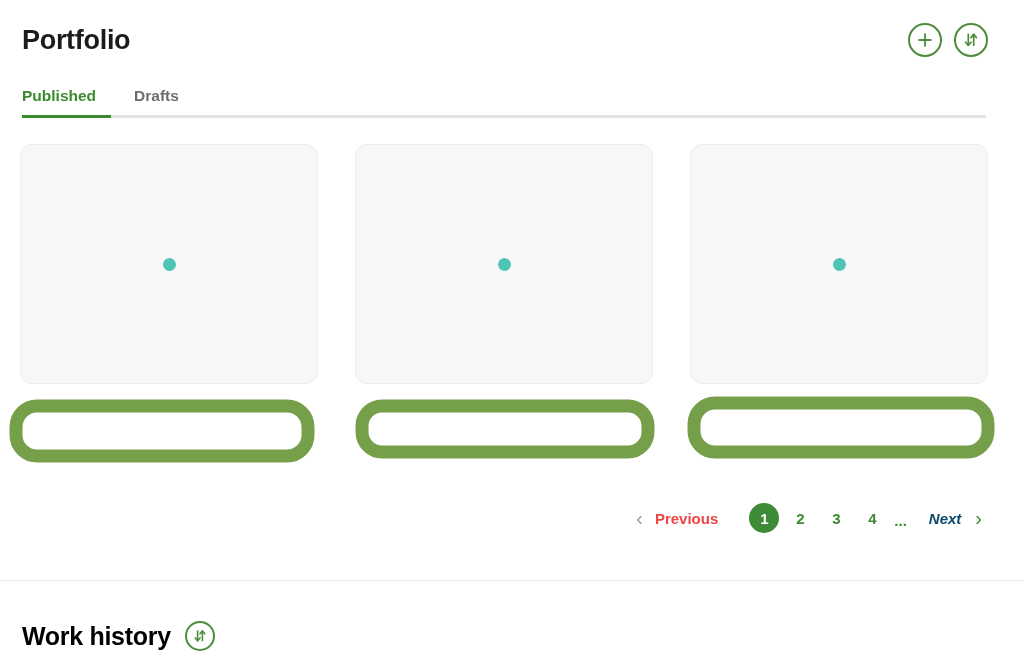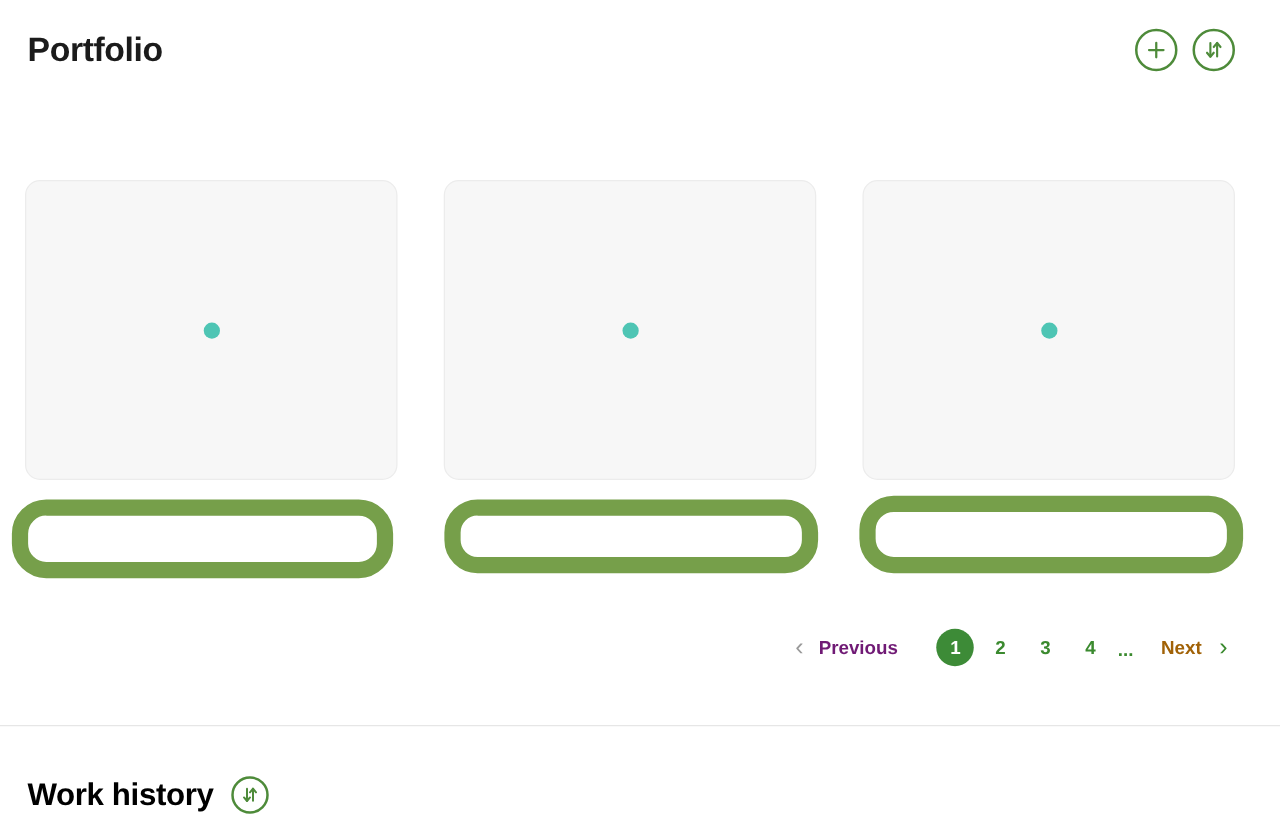--- a/index.html
+++ b/index.html
@@ -169,32 +169,33 @@
   .pg-arrow {
     color: #9a9a9a;
     font-size: 20px;
     line-height: 1;
     padding: 0 6px;
     cursor: pointer;
     font-family: "Liberation Sans", sans-serif;
   }
   .pg-arrow.next-arrow { color: #3b8a2f; }
   .pg-prev {
-    color: #701a75;
+    color: #ef4444;
     font-weight: bold;
     padding: 0 10px 0 6px;
     cursor: pointer;
     white-space: nowrap;
   }
   .pg-next {
-    color: #a16207;
+    color: #0c4a6e;
     font-weight: bold;
     padding: 0 8px 0 18px;
     cursor: pointer;
     white-space: nowrap;
+    font-style: italic;
   }
   .pg-nums {
     display: flex;
     align-items: center;
     gap: 0px;
     margin-left: 18px;
   }
   .pg-num {
     min-width: 30px;
     height: 30px;
@@ -277,20 +278,28 @@
             <line x1="6.3" y1="3.4" x2="6.3" y2="14.2" stroke="#4e8b3a" stroke-width="1.7" stroke-linecap="round"></line>
             <polyline points="3.6,11.2 6.3,14.4 9.0,11.2" fill="none" stroke="#4e8b3a" stroke-width="1.7" stroke-linecap="round" stroke-linejoin="round"></polyline>
             <line x1="11.7" y1="14.2" x2="11.7" y2="3.4" stroke="#4e8b3a" stroke-width="1.7" stroke-linecap="round"></line>
             <polyline points="9.0,6.6 11.7,3.3 14.4,6.6" fill="none" stroke="#4e8b3a" stroke-width="1.7" stroke-linecap="round" stroke-linejoin="round"></polyline>
           </svg>
         </span>
       </button>
     </div>
   </div>
 
+  <div class="tabs-bar">
+    <div class="tabs-row">
+      <button class="tab active">Published</button>
+      <button class="tab inactive">Drafts</button>
+    </div>
+    <div class="tabs-underline"></div>
+    <div class="tabs-underline-active"></div>
+  </div>
 
   <div class="cards-row">
     <div class="card-thumb">
       <span class="card-dot"></span>
     </div>
     <div class="card-thumb">
       <span class="card-dot"></span>
     </div>
     <div class="card-thumb">
       <span class="card-dot"></span>

